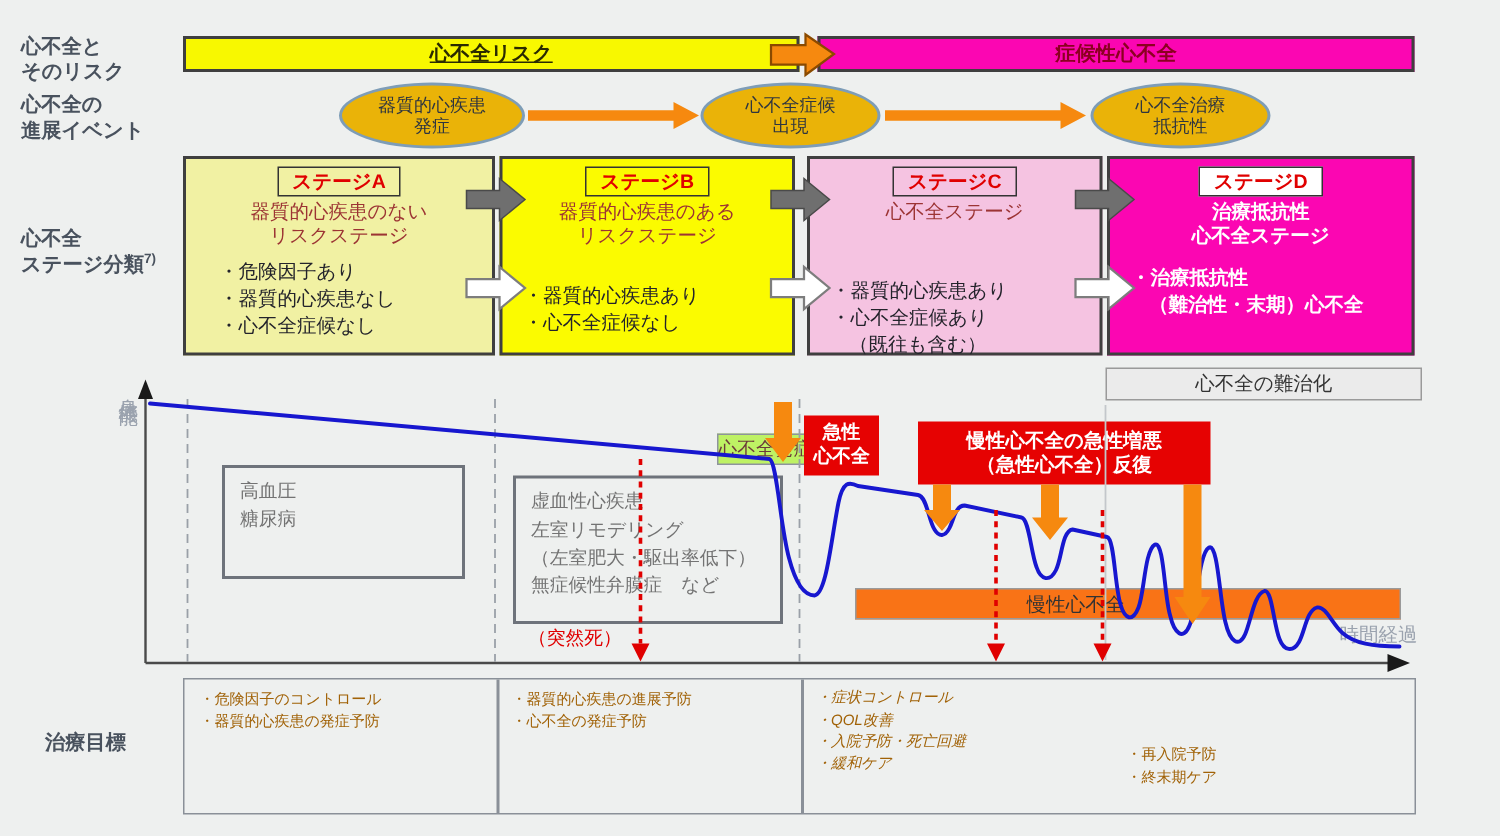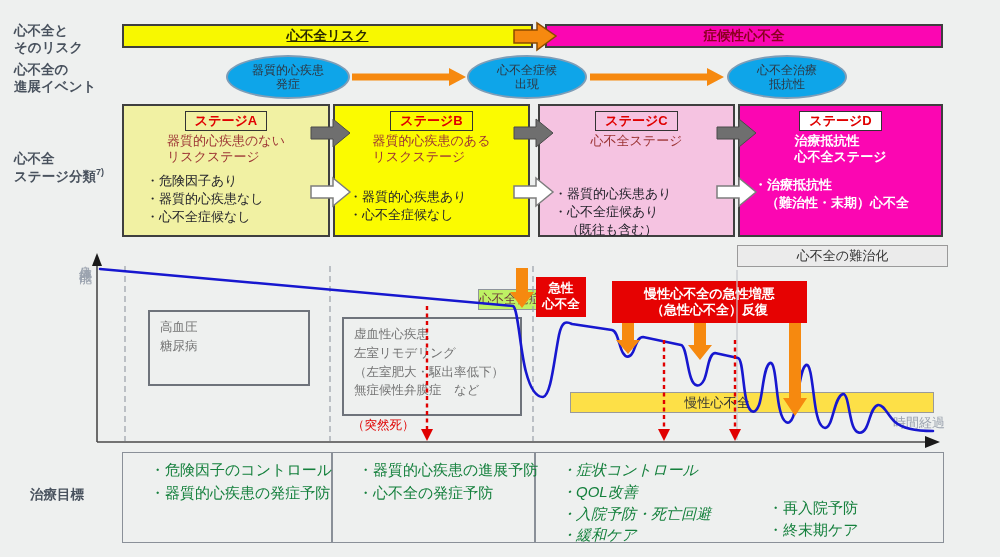--- a/index.html
+++ b/index.html
@@ -22,36 +22,36 @@
   
   .bar{
     display:flex;align-items:center;justify-content:center;
     border:2px solid #3f3f3f;height:24px;box-sizing:border-box;
     font-size:13.5px;font-weight:bold;
   }
   .bar-risk{background:#f8f800;color:#2b2b00;text-decoration:underline;}
   .bar-symp{background:#fb06b2;color:#8b0020;}
   
   .ellipse{
-    border:2px solid #7e9db7;border-radius:50%;background:#0ea5e9;
+    border:2px solid #7e9db7;border-radius:50%;background:#eab308;
     display:flex;flex-direction:column;align-items:center;justify-content:center;
     font-size:12px;color:#2e3540;line-height:1.2;box-sizing:border-box;text-align:center;
   }
   
   .stage{
     border:2px solid #3f3f3f;box-sizing:border-box;
     display:flex;flex-direction:column;align-items:center;
     padding-top:5px;font-size:13px;
   }
   .stage-title{
     border:1.5px solid #333;padding:0 9px;font-weight:bold;color:#e00000;
     font-size:13px;line-height:1.35;background:transparent;
   }
   .stage-title.white{background:#ffffff;}
-  .stage-sub{color:#9c3434;line-height:1.3;margin-top:2px;}
+  .stage-sub{color:#9c3434;text-align:center;line-height:1.3;margin-top:2px;}
   .stage-sub.white, .stage-bullets.white{color:#ffffff;font-weight:bold;}
   .stage-bullets{align-self:flex-start;text-align:left;color:#23232b;line-height:1.38;}
   .sA{background:#f1f1a3;}
   .sB{background:#fbfb00;}
   .sC{background:#f5c3e1;}
   .sD{background:#fb06b2;}
   .indent{padding-left:12px;}
   
   .notebox{
     border:2px solid #6e737b;box-sizing:border-box;background:transparent;
@@ -60,32 +60,32 @@
   .white-label{
     background:#bef264;border:1.5px solid #8e949c;box-sizing:border-box;
     color:#6d3a3a;font-size:12.5px;display:flex;align-items:center;margin-top:43px;
   }
   .redbox{
     background:#e60202;color:#ffffff;font-weight:bold;text-align:center;
     display:flex;flex-direction:column;align-items:center;justify-content:center;
     line-height:1.25;box-sizing:border-box;
   }
   .grayband{
-    background:#fde047;border:1px solid #9a9a9a;box-sizing:border-box;
+    background:#f97316;border:1px solid #9a9a9a;box-sizing:border-box;
     color:#333;font-size:13px;display:flex;align-items:center;justify-content:center;
   }
   .graybar{
     background:#ebebeb;border:1px solid #9a9a9a;box-sizing:border-box;
     color:#333;font-size:13px;display:flex;align-items:center;justify-content:center;
   }
   .red-text{color:#e00000;font-size:12.5px;}
   
   .goalbox{border:1.5px solid #8a9098;box-sizing:border-box;}
   .goal-divider{background:#8a9098;width:1.5px;height:100%;position:absolute;top:0;}
-  .goal-list{color:#15803d;font-size:15px;line-height:1.5;margin-left:17px;}
+  .goal-list{color:#a16207;font-size:10px;line-height:1.5;}
   svg.overlay{position:absolute;left:0;top:0;pointer-events:none;}
 </style>
 </head>
 <body>
 
 <div id="canvas">
 
   <div class="abs rowlabel" style="left:14px;top:22px;">
     <div>心不全と</div>
     <div>そのリスク</div>

